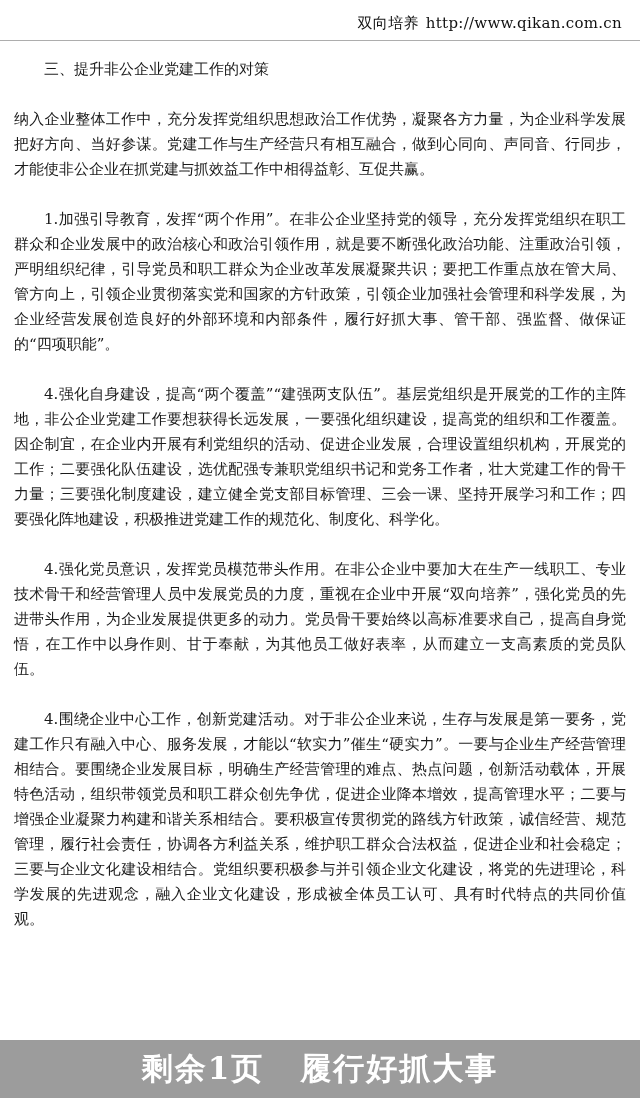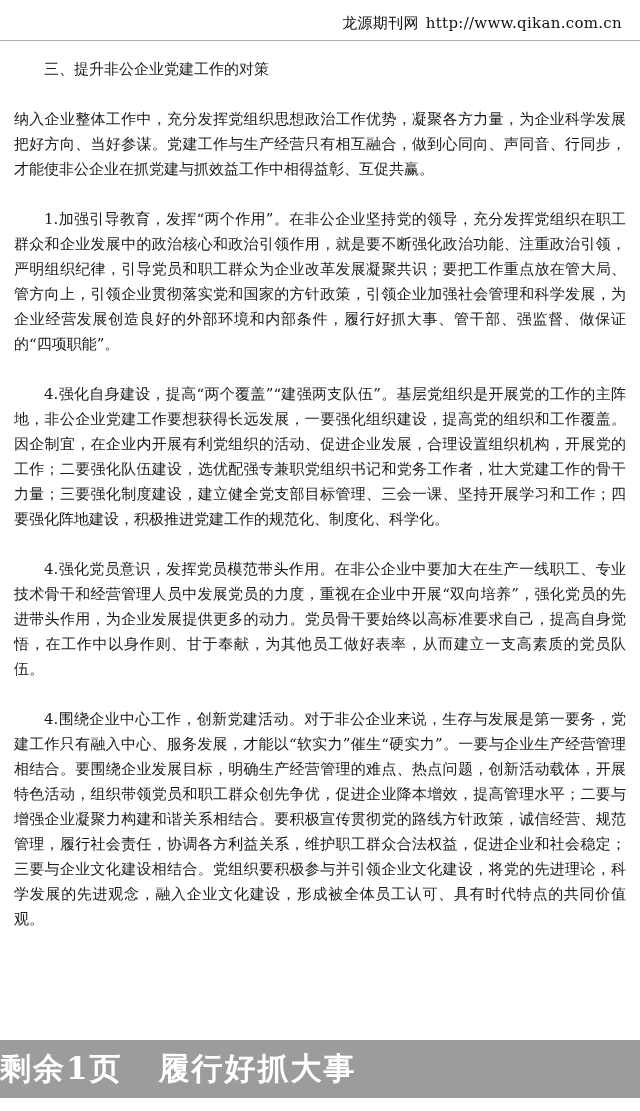--- a/index.html
+++ b/index.html
@@ -49,36 +49,36 @@
   .para.no-indent { text-indent: 0; }
   .para.heading { }
   .footer-bar {
     flex: 0 0 auto;
     margin: 0 0 13px 0;
     height: 58px;
     background: #9c9c9c;
     color: #ffffff;
     display: flex;
     align-items: center;
-    justify-content: flex-start;
+    justify-content: center;
     gap: 36px;
     font-size: 31px;
     font-weight: bold;
     letter-spacing: 2px;
     cursor: pointer;
     user-select: none;
   }
 </style>
 </head>
 <body>
 
 <div class="page">
 
   <div class="page-header">
-    <span class="site-name">龙源期刊网</span><span class="site-url">http://www.qikan.com.cn</span>
+    <span class="site-name">双向培养</span><span class="site-url">http://www.qikan.com.cn</span>
   </div>
 
   <hr class="header-rule">
 
   <div class="article">
     <p class="para heading">三、提升非公企业党建工作的对策</p>
     <p class="para no-indent">纳入企业整体工作中，充分发挥党组织思想政治工作优势，凝聚各方力量，为企业科学发展把好方向、当好参谋。党建工作与生产经营只有相互融合，做到心同向、声同音、行同步，才能使非公企业在抓党建与抓效益工作中相得益彰、互促共赢。</p>
     <p class="para">1.加强引导教育，发挥“两个作用”。在非公企业坚持党的领导，充分发挥党组织在职工群众和企业发展中的政治核心和政治引领作用，就是要不断强化政治功能、注重政治引领，严明组织纪律，引导党员和职工群众为企业改革发展凝聚共识；要把工作重点放在管大局、管方向上，引领企业贯彻落实党和国家的方针政策，引领企业加强社会管理和科学发展，为企业经营发展创造良好的外部环境和内部条件，履行好抓大事、管干部、强监督、做保证的“四项职能”。</p>
     <p class="para">4.强化自身建设，提高“两个覆盖”“建强两支队伍”。基层党组织是开展党的工作的主阵地，非公企业党建工作要想获得长远发展，一要强化组织建设，提高党的组织和工作覆盖。因企制宜，在企业内开展有利党组织的活动、促进企业发展，合理设置组织机构，开展党的工作；二要强化队伍建设，选优配强专兼职党组织书记和党务工作者，壮大党建工作的骨干力量；三要强化制度建设，建立健全党支部目标管理、三会一课、坚持开展学习和工作；四要强化阵地建设，积极推进党建工作的规范化、制度化、科学化。</p>
     <p class="para">4.强化党员意识，发挥党员模范带头作用。在非公企业中要加大在生产一线职工、专业技术骨干和经营管理人员中发展党员的力度，重视在企业中开展“双向培养”，强化党员的先进带头作用，为企业发展提供更多的动力。党员骨干要始终以高标准要求自己，提高自身觉悟，在工作中以身作则、甘于奉献，为其他员工做好表率，从而建立一支高素质的党员队伍。</p>

